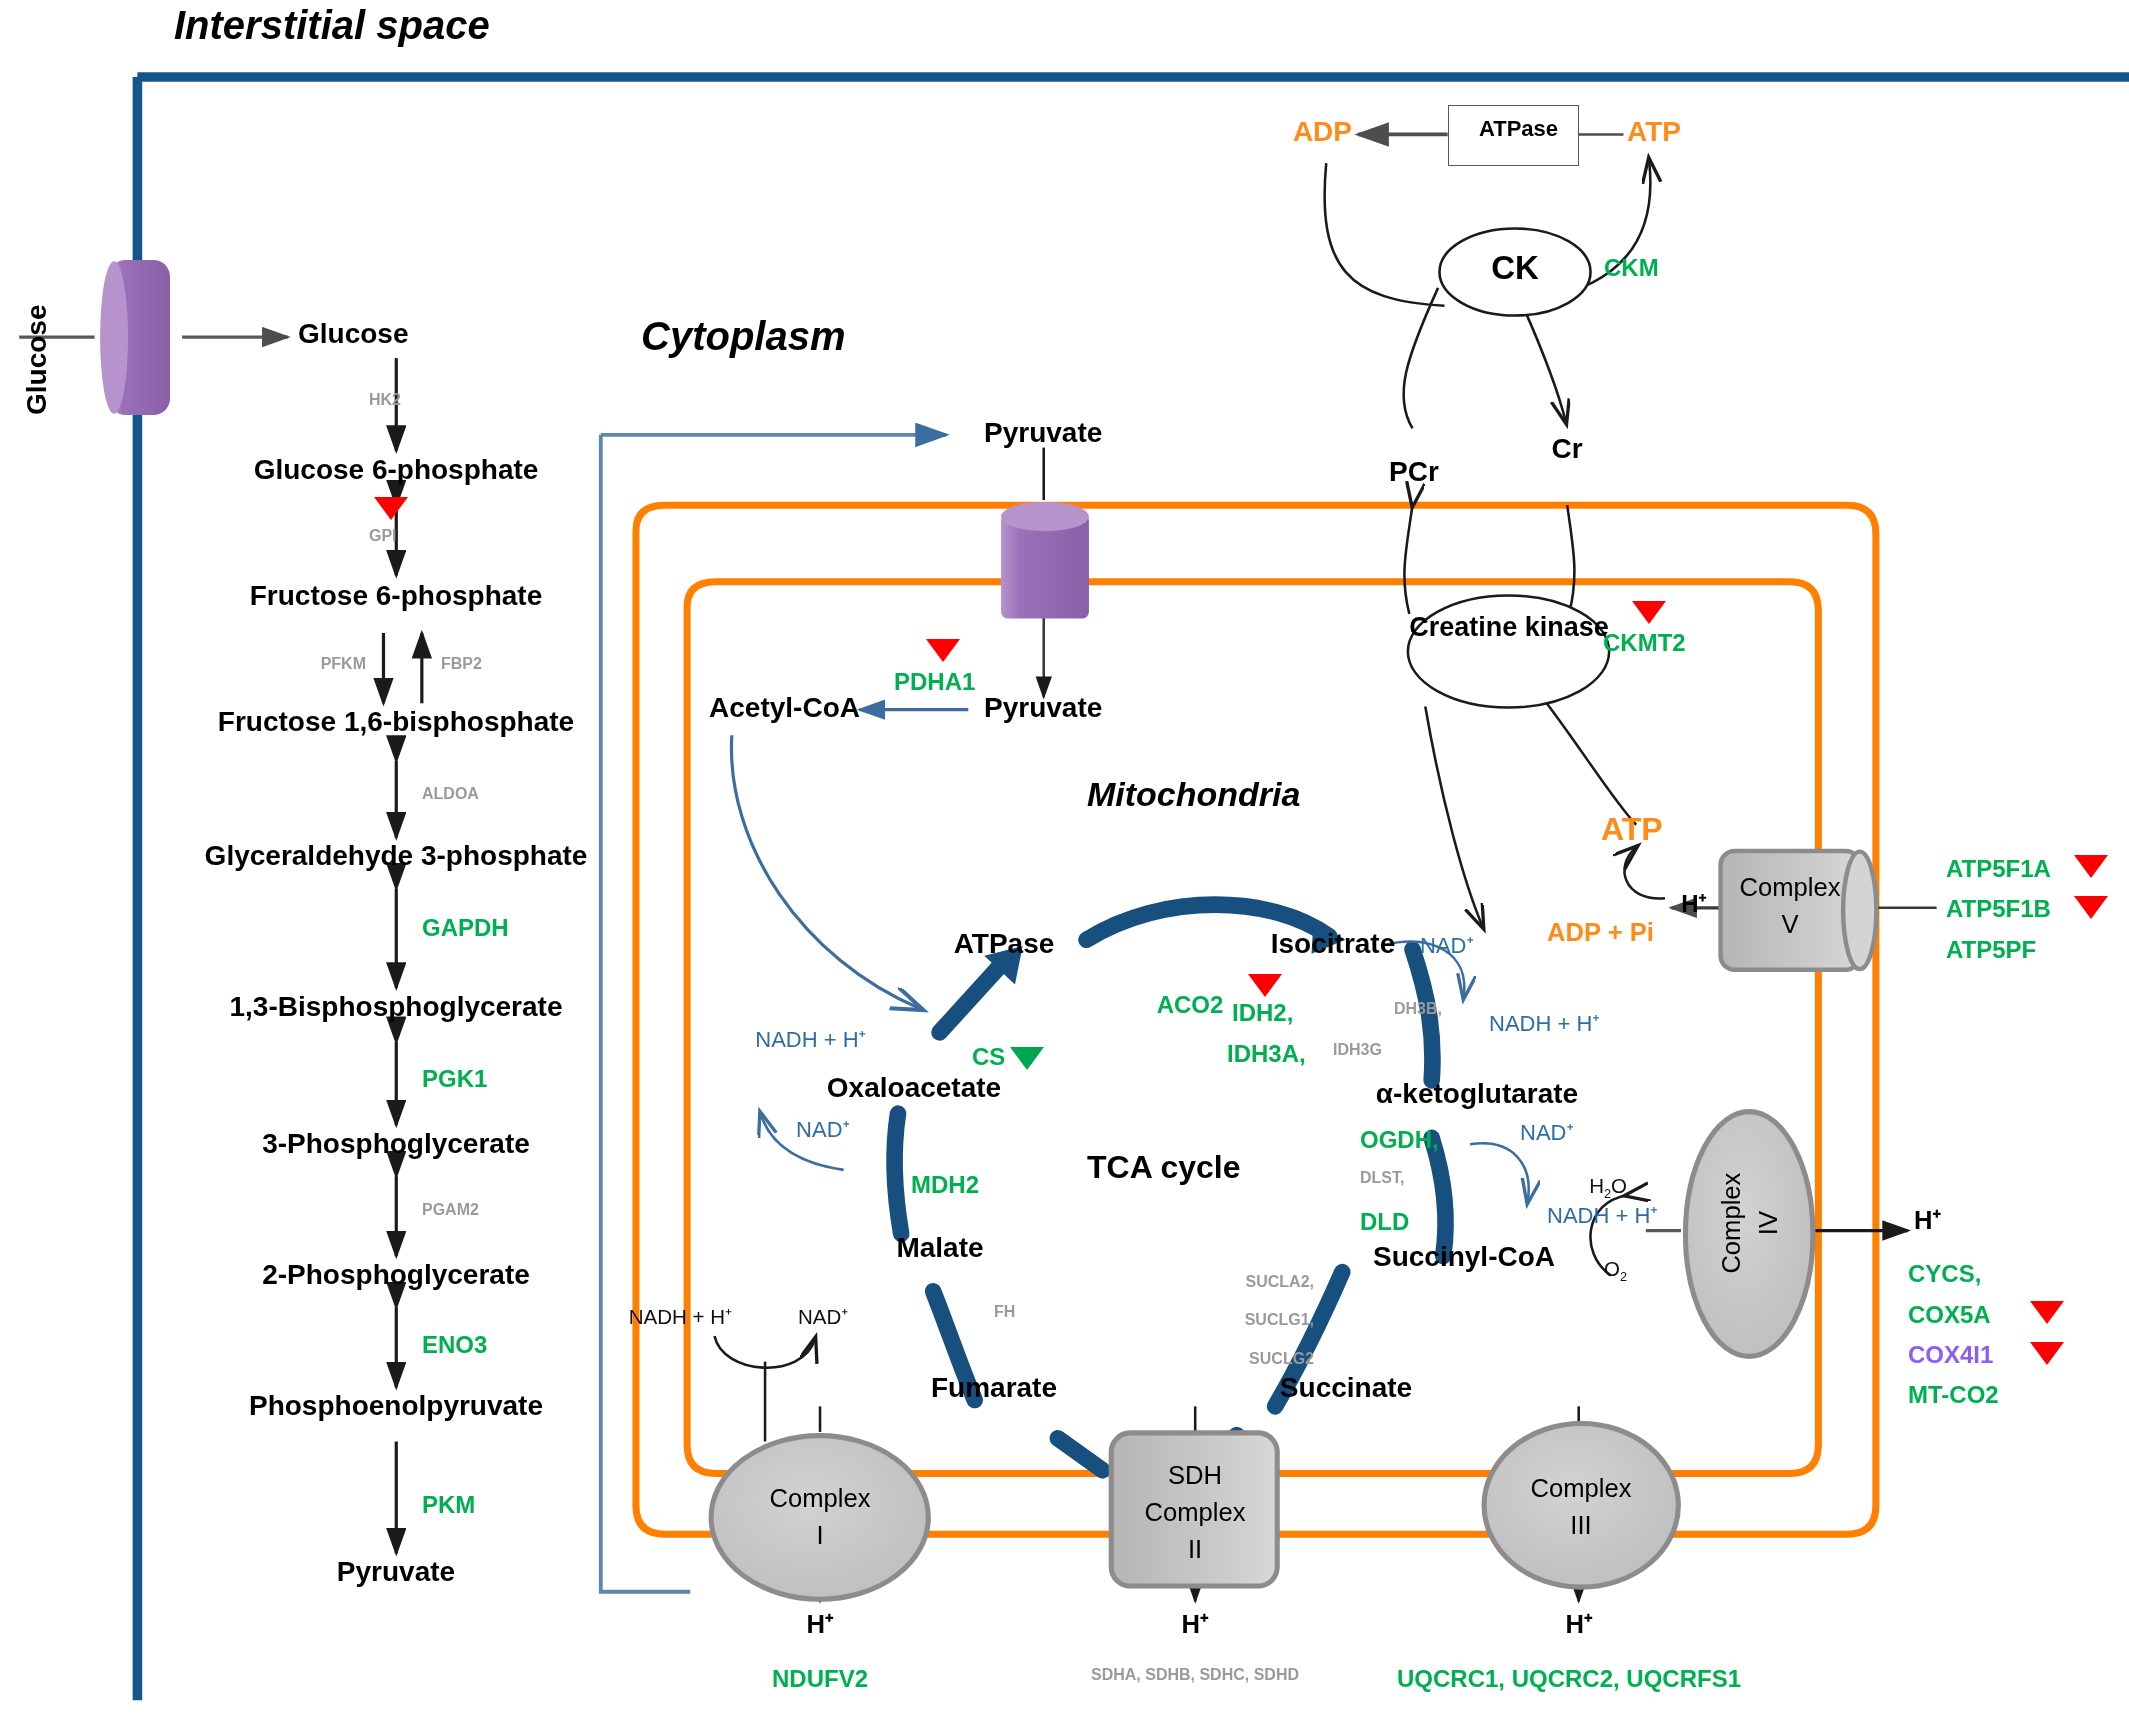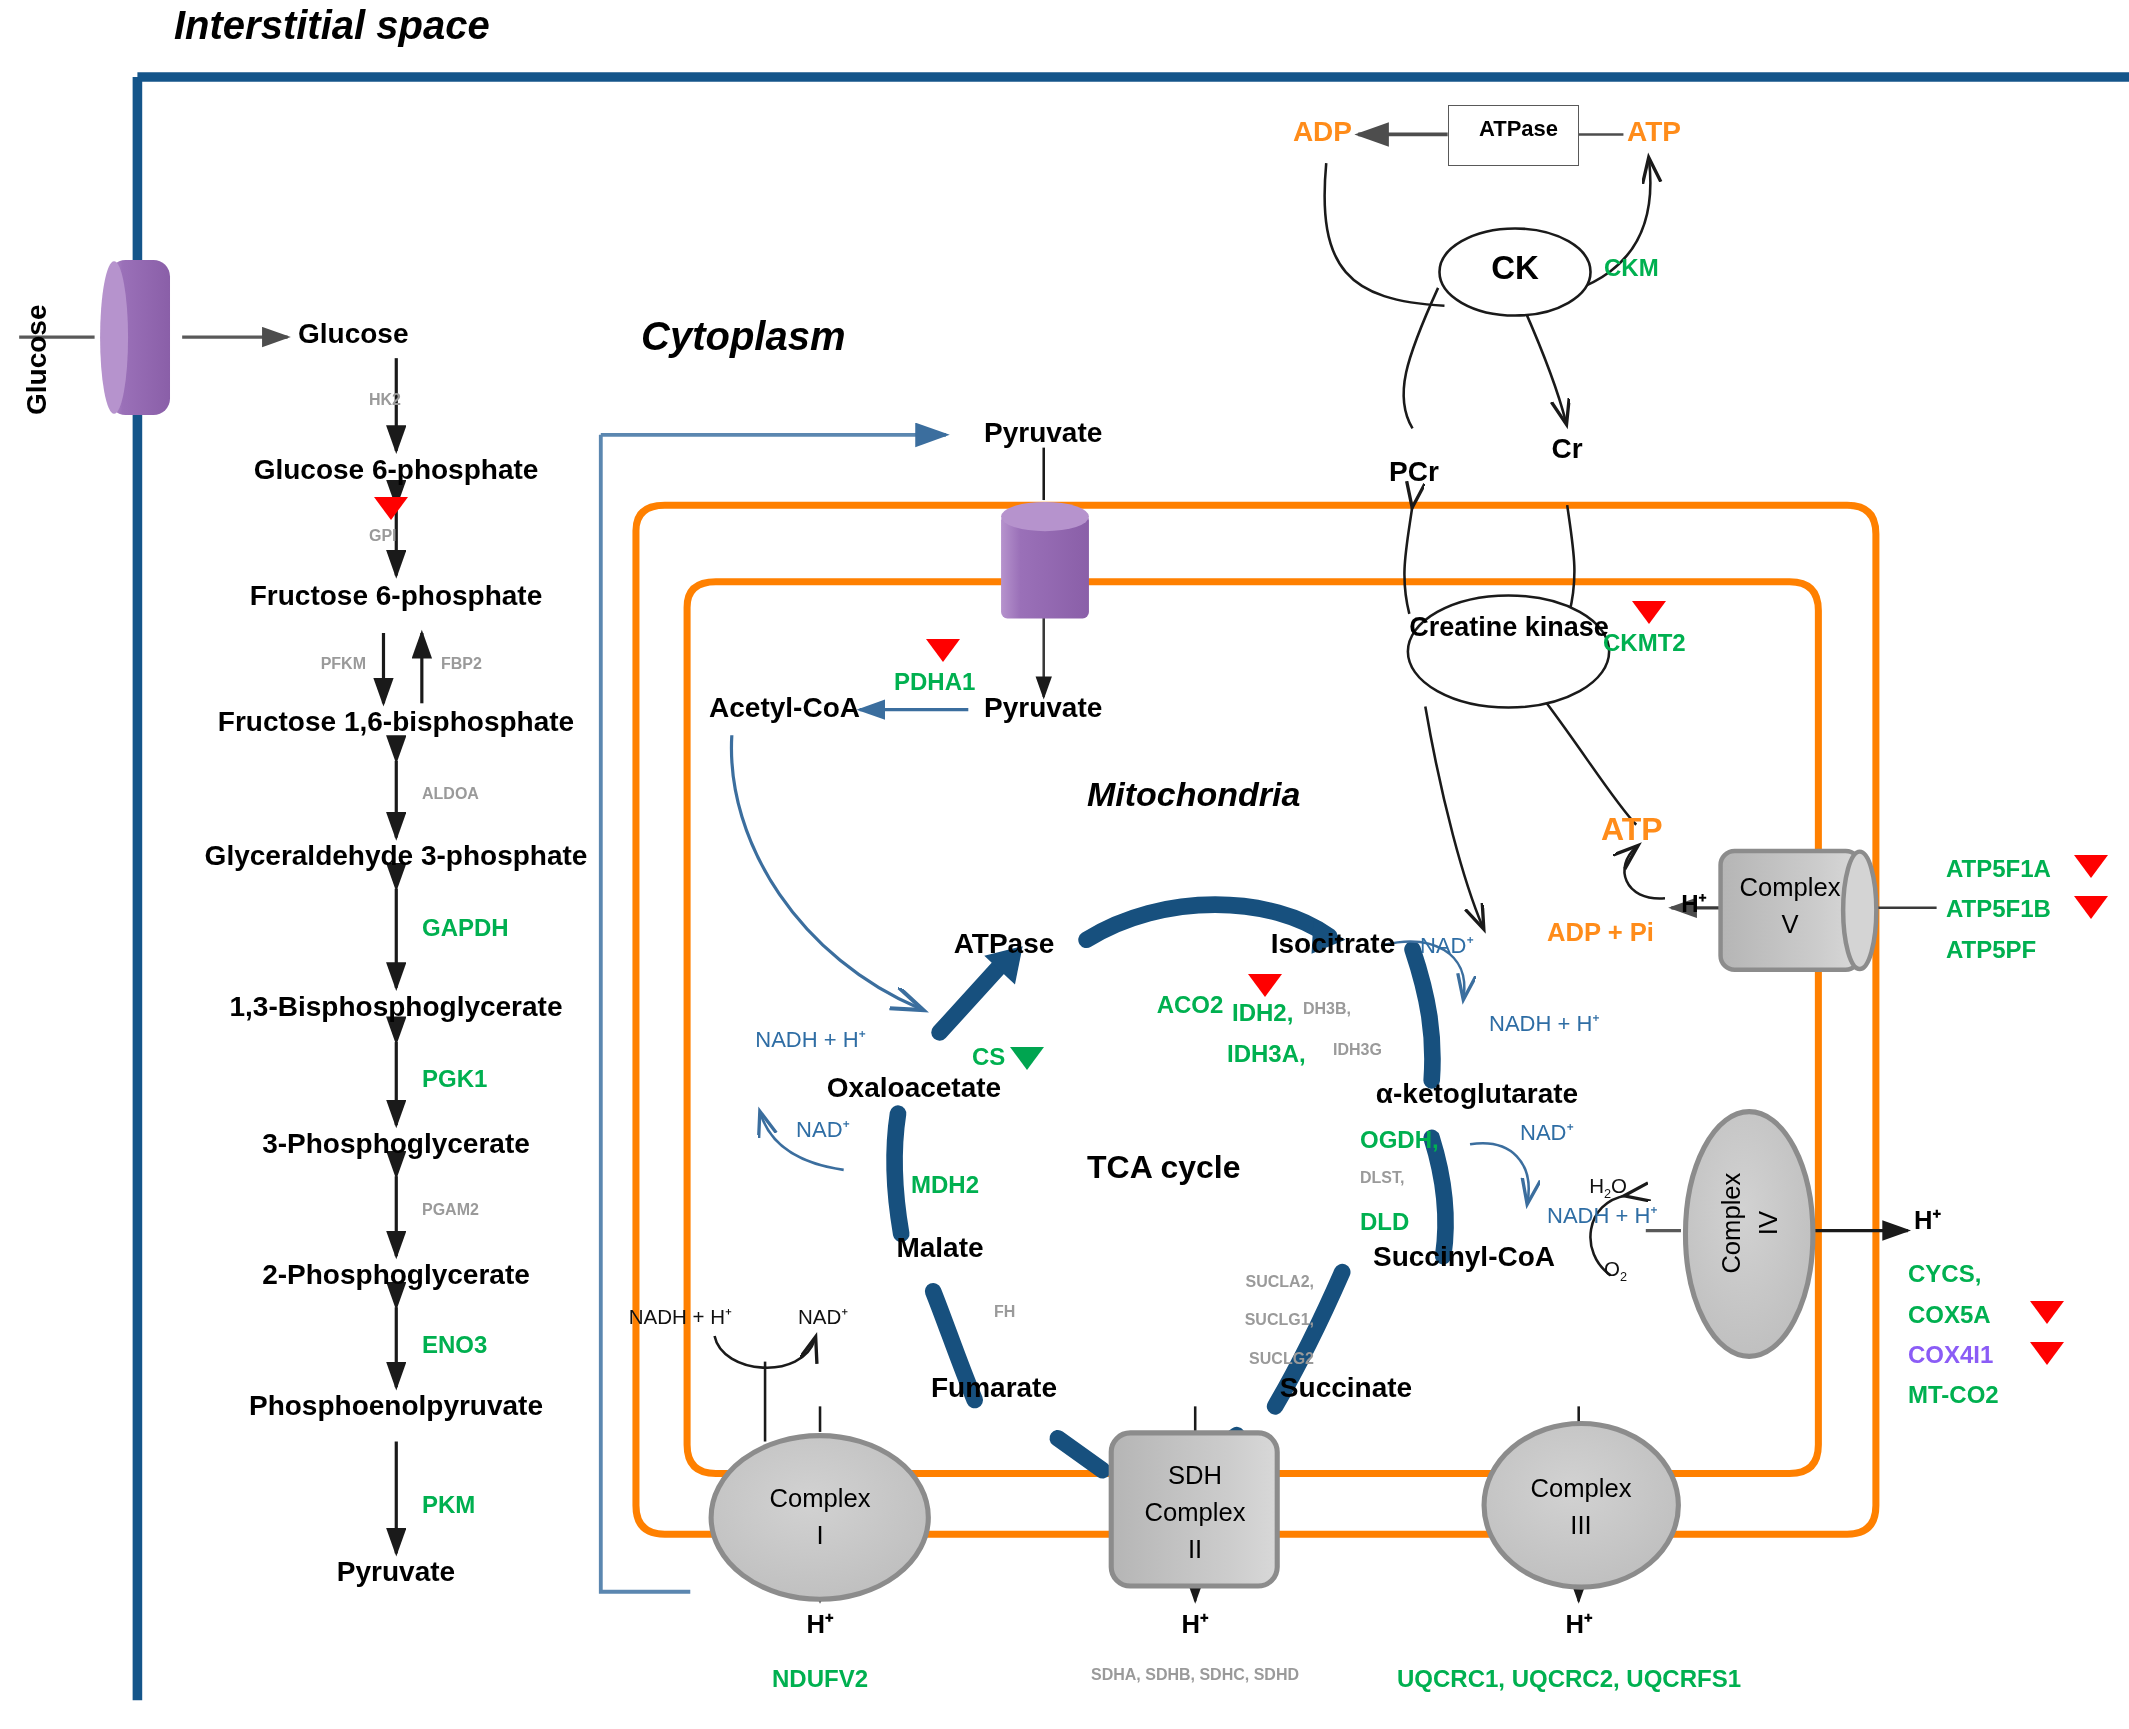--- a/index.html
+++ b/index.html
@@ -255,21 +255,21 @@
   <div class="lbl met ctr" style="left:1477px;top:1080px;">α-ketoglutarate</div>
   <div class="lbl met ctr" style="left:1464px;top:1243px;">Succinyl-CoA</div>
   <div class="lbl met ctr" style="left:1346px;top:1374px;">Succinate</div>
   <div class="lbl met ctr" style="left:994px;top:1374px;">Fumarate</div>
   <div class="lbl met ctr" style="left:940px;top:1234px;">Malate</div>
   <div class="lbl met ctr" style="left:914px;top:1074px;">Oxaloacetate</div>
 
   <div class="lbl gene-green ctr" style="left:1190px;top:961px;margin-top:32px;">ACO2</div>
   <div class="tri tri-red" style="left:1248px;top:974px;"></div>
   <div class="lbl gene-green" style="left:1232px;top:1001px;">IDH2,</div>
-  <div class="lbl gene-grey" style="left:1303px;top:1001px;text-align:right;">DH3B,</div>
+  <div class="lbl gene-grey" style="left:1394px;top:1001px;text-align:right;">DH3B,</div>
   <div class="lbl gene-green" style="left:1227px;top:1042px;">IDH3A,</div>
   <div class="lbl gene-grey" style="left:1333px;top:1042px;">IDH3G</div>
   <div class="lbl gene-green" style="left:1360px;top:1128px;">OGDH,</div>
   <div class="lbl gene-grey" style="left:1360px;top:1170px;">DLST,</div>
   <div class="lbl gene-green" style="left:1360px;top:1210px;">DLD</div>
   <div class="lbl gene-grey rgt" style="left:1314px;top:1274px;">SUCLA2,</div>
   <div class="lbl gene-grey rgt" style="left:1314px;top:1312px;">SUCLG1,</div>
   <div class="lbl gene-grey rgt" style="left:1314px;top:1351px;">SUCLG2</div>
   <div class="lbl gene-grey" style="left:994px;top:1304px;">FH</div>
   <div class="lbl gene-green" style="left:911px;top:1173px;">MDH2</div>

